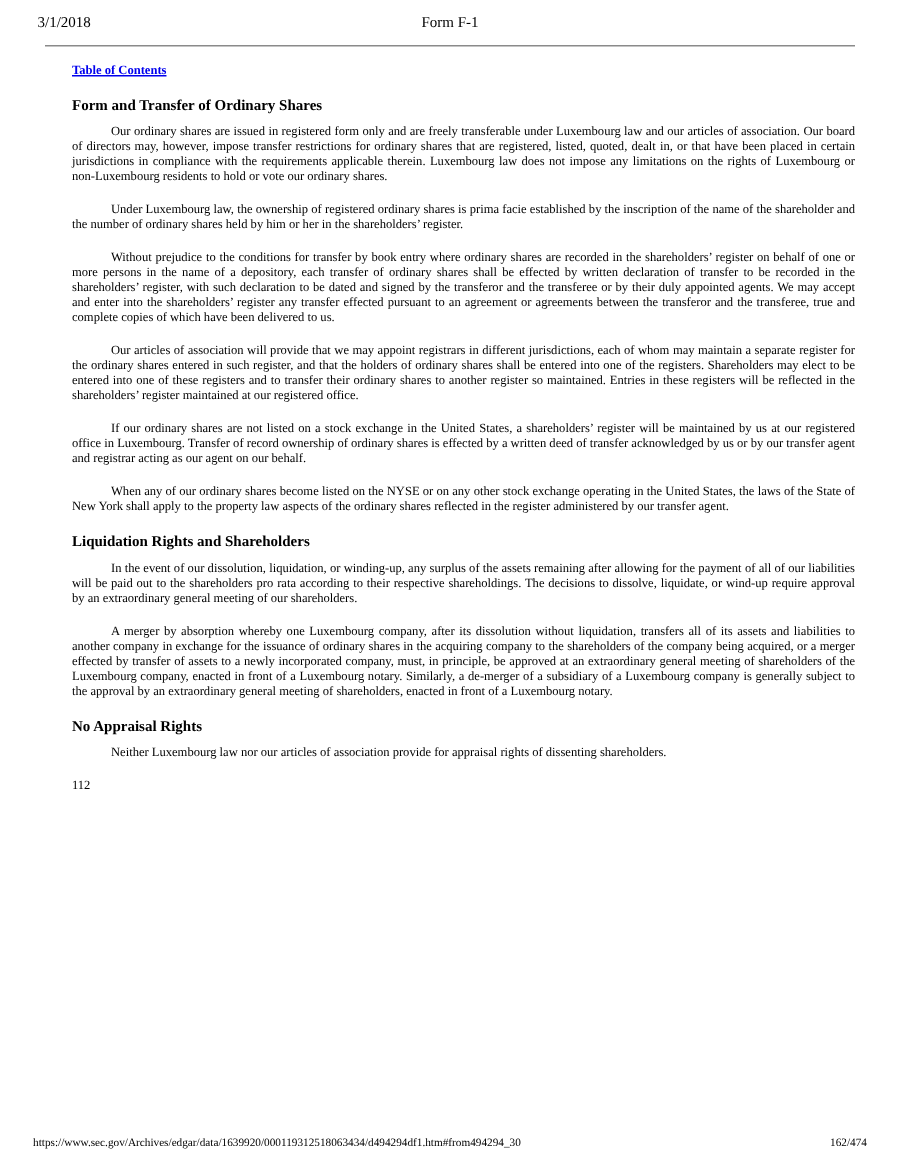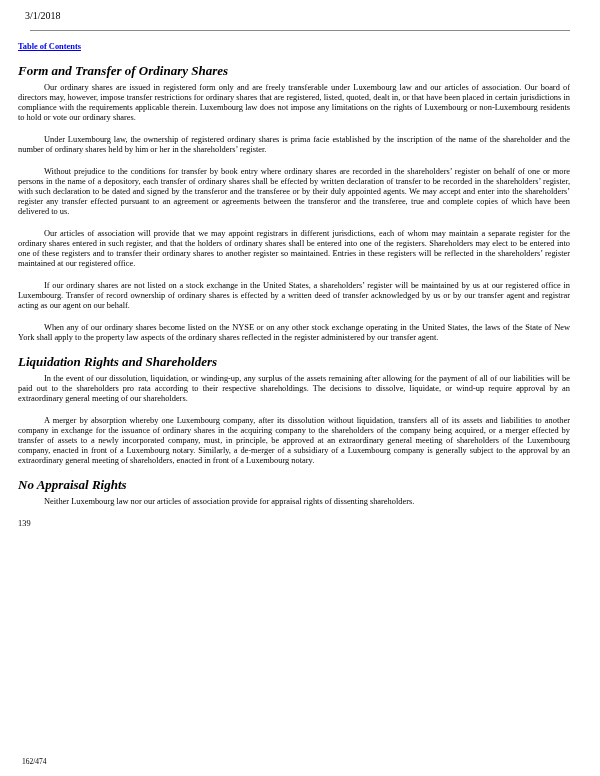--- a/index.html
+++ b/index.html
@@ -44,56 +44,56 @@
     top: 30px;
     left: 30px;
     right: 30px;
     border: 0;
     border-top: 1px solid #8a8a8a;
     margin: 0;
   }
   .doc {
     position: absolute;
     top: 31px;
-    left: 18px;
+    left: 48px;
     right: 30px;
     font-size: 8.4px;
     line-height: 10px;
   }
   .toc {
     display: inline-block;
     margin-top: 11px;
     font-weight: bold;
     color: #0000ee;
     text-decoration: underline;
     cursor: pointer;
   }
   .doc h3 {
-    font-size: 13px;
+    font-size: 10px;
     font-weight: bold;
-    font-style: italic;
     margin: 14px 0 7px 0;
     line-height: 10px;
   }
   .doc p {
     margin: 0 0 12px 0;
     text-indent: 26px;
     text-align: justify;
   }
   .page-number {
     text-align: center;
     margin-top: 14px;
     text-indent: 0 !important;
   }
 </style>
 </head>
 <body>
 
 <div class="print-header">
   <span class="date">3/1/2018</span>
+  <span class="doctitle">Form F-1</span>
 </div>
 
 <hr class="rule">
 
 <div class="doc">
   <a class="toc">Table of Contents</a>
 
   
   <h3>Form and Transfer of Ordinary Shares</h3>
   <p>Our ordinary shares are issued in registered form only and are freely transferable under Luxembourg law and our articles of association. Our board of directors may, however, impose transfer restrictions for ordinary shares that are registered, listed, quoted, dealt in, or that have been placed in certain jurisdictions in compliance with the requirements applicable therein. Luxembourg law does not impose any limitations on the rights of Luxembourg or non-Luxembourg residents to hold or vote our ordinary shares.</p>
@@ -107,18 +107,19 @@
   <h3>Liquidation Rights and Shareholders</h3>
   <p>In the event of our dissolution, liquidation, or winding-up, any surplus of the assets remaining after allowing for the payment of all of our liabilities will be paid out to the shareholders pro rata according to their respective shareholdings. The decisions to dissolve, liquidate, or wind-up require approval by an extraordinary general meeting of our shareholders.</p>
 
   
   <p>A merger by absorption whereby one Luxembourg company, after its dissolution without liquidation, transfers all of its assets and liabilities to another company in exchange for the issuance of ordinary shares in the acquiring company to the shareholders of the company being acquired, or a merger effected by transfer of assets to a newly incorporated company, must, in principle, be approved at an extraordinary general meeting of shareholders of the Luxembourg company, enacted in front of a Luxembourg notary. Similarly, a de-merger of a subsidiary of a Luxembourg company is generally subject to the approval by an extraordinary general meeting of shareholders, enacted in front of a Luxembourg notary.</p>
 
   
   <h3>No Appraisal Rights</h3>
   <p>Neither Luxembourg law nor our articles of association provide for appraisal rights of dissenting shareholders.</p>
 
-  <p class="page-number">139</p>
+  <p class="page-number">112</p>
 </div>
 
 <div class="print-footer">
+  <span>https://www.sec.gov/Archives/edgar/data/1639920/000119312518063434/d494294df1.htm#from494294_30</span>
   <span>162/474</span>
 </div>
 
 </body></html>

